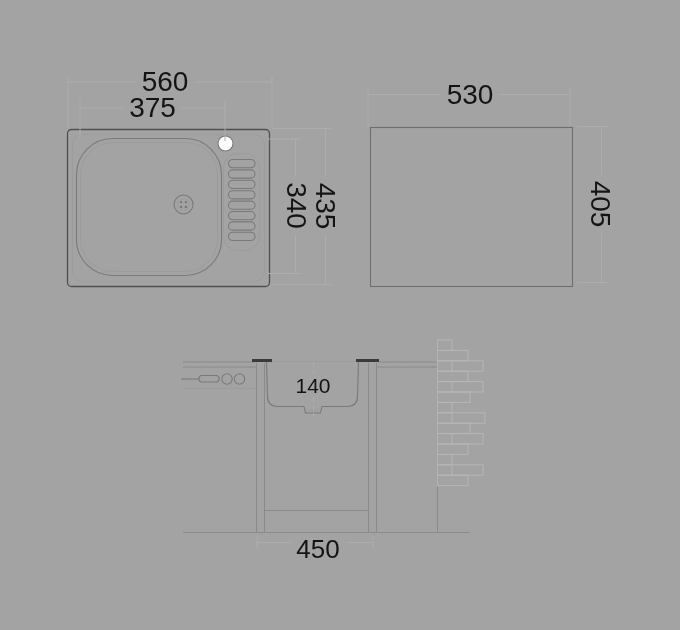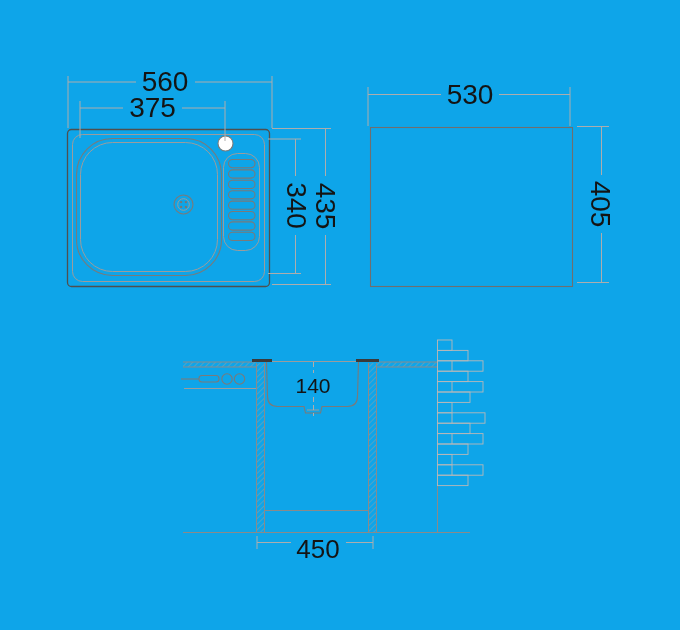--- a/index.html
+++ b/index.html
@@ -1,16 +1,16 @@
 <!DOCTYPE html>
 <html><head>
 <meta charset="utf-8">
 <style>
   html,body{margin:0;padding:0;background:#ffffff;}
-  .page{width:680px;height:630px;background:#0ea5e9;position:relative;overflow:hidden;}
+  .page{width:680px;height:630px;background:#a3a3a3;position:relative;overflow:hidden;}
   svg{display:block;}
   .ln      {stroke:#8a8a8a;fill:none;stroke-width:1;}
   .ln2     {stroke:#6f6f6f;fill:none;stroke-width:1.1;}
   .ln-dark {stroke:#4f4f4f;fill:none;stroke-width:1.3;}
   .ln-med  {stroke:#7a7a7a;fill:none;stroke-width:1.1;}
   .ln-light{stroke:#9c9c9c;fill:none;stroke-width:1;}
   .dim     {stroke:#adadad;fill:none;stroke-width:1;}
   .brick   {stroke:#b8b8b8;fill:none;stroke-width:0.9;}
   .flange  {stroke:#3a3a3a;fill:none;stroke-width:3;}
   .lbl, .lbl-md, .lbl-sm{

